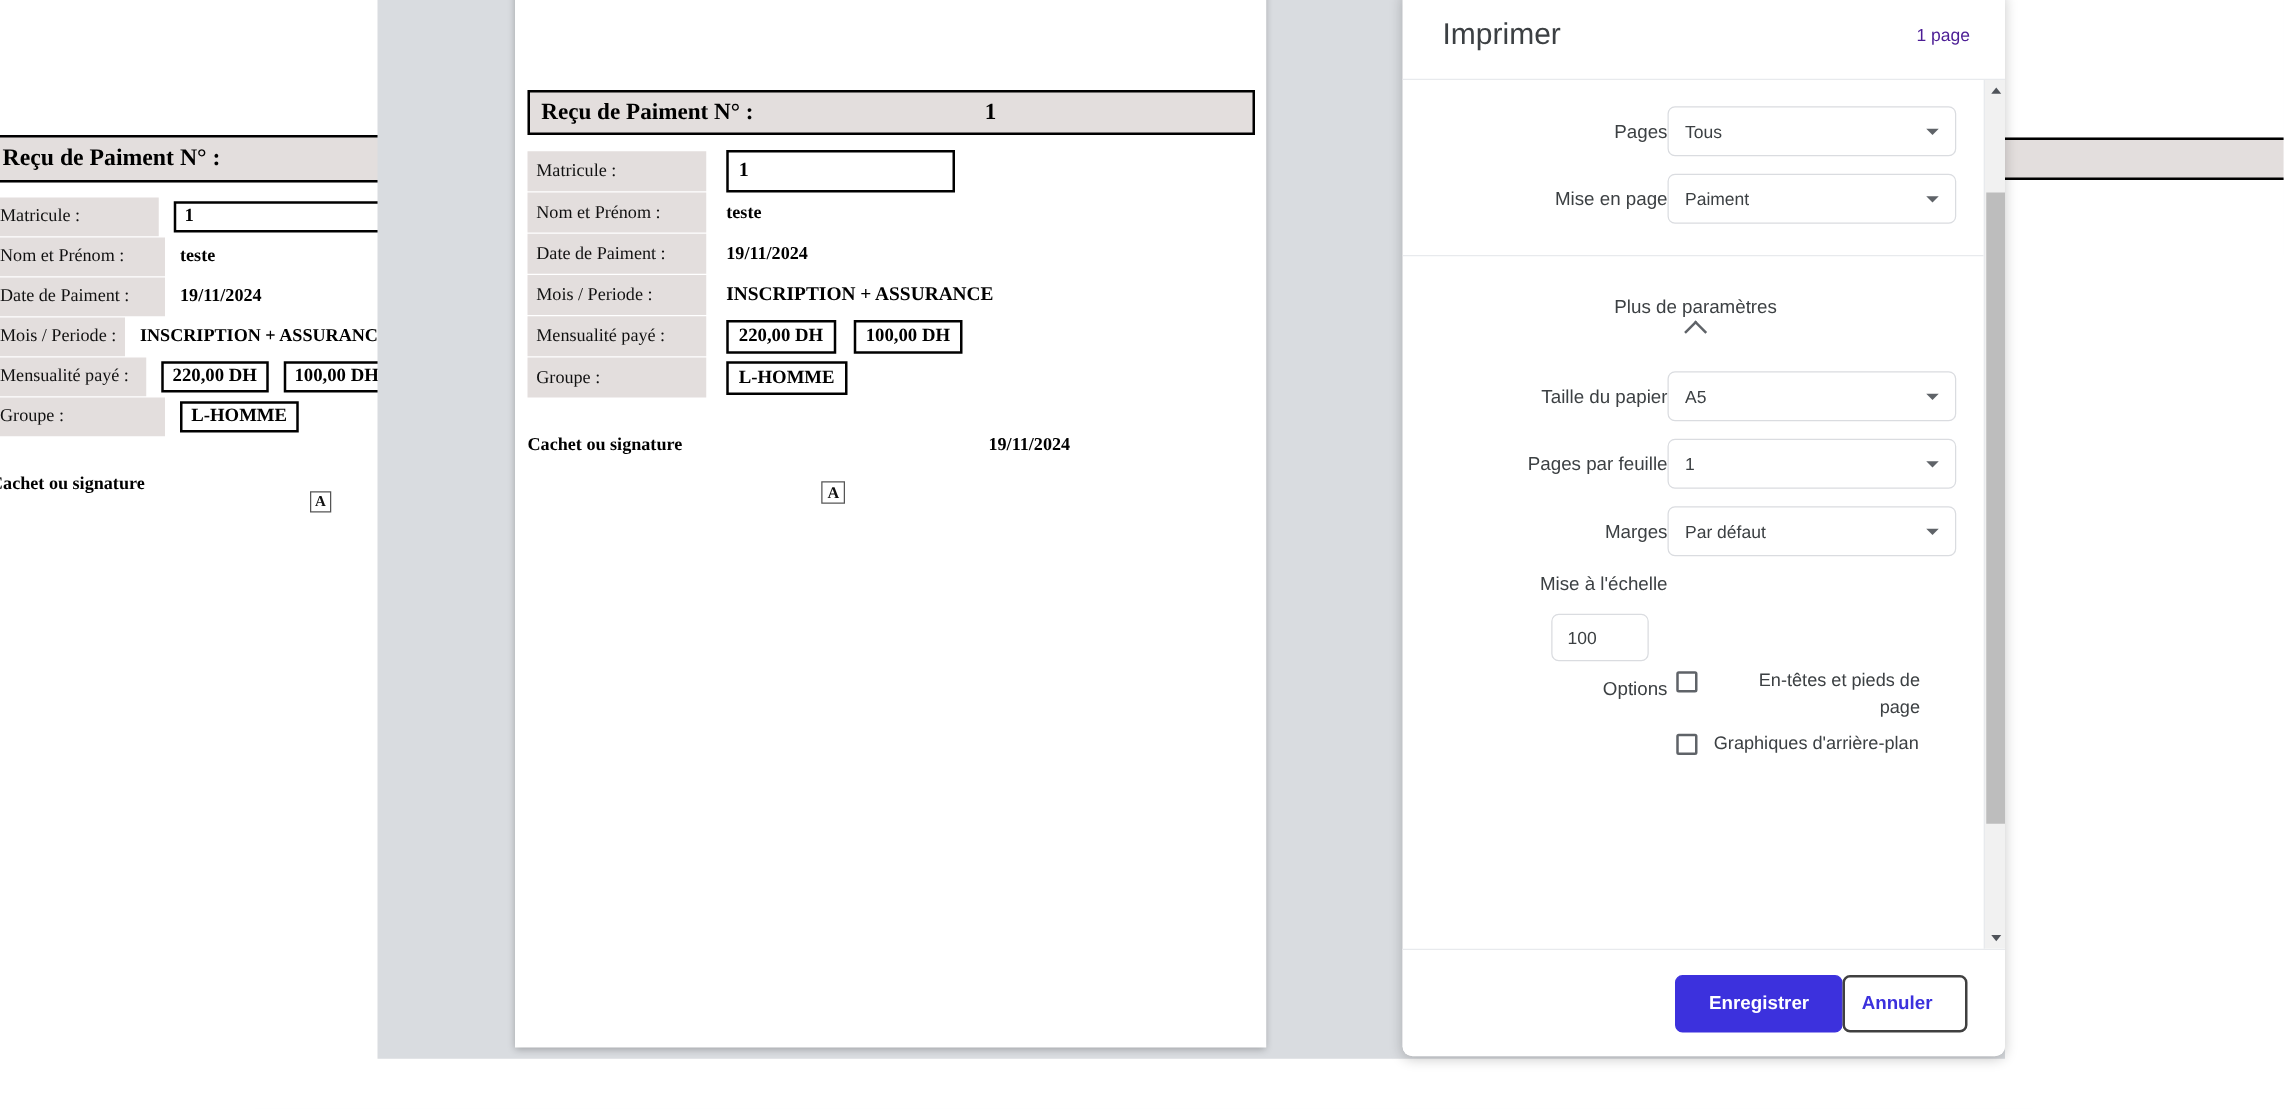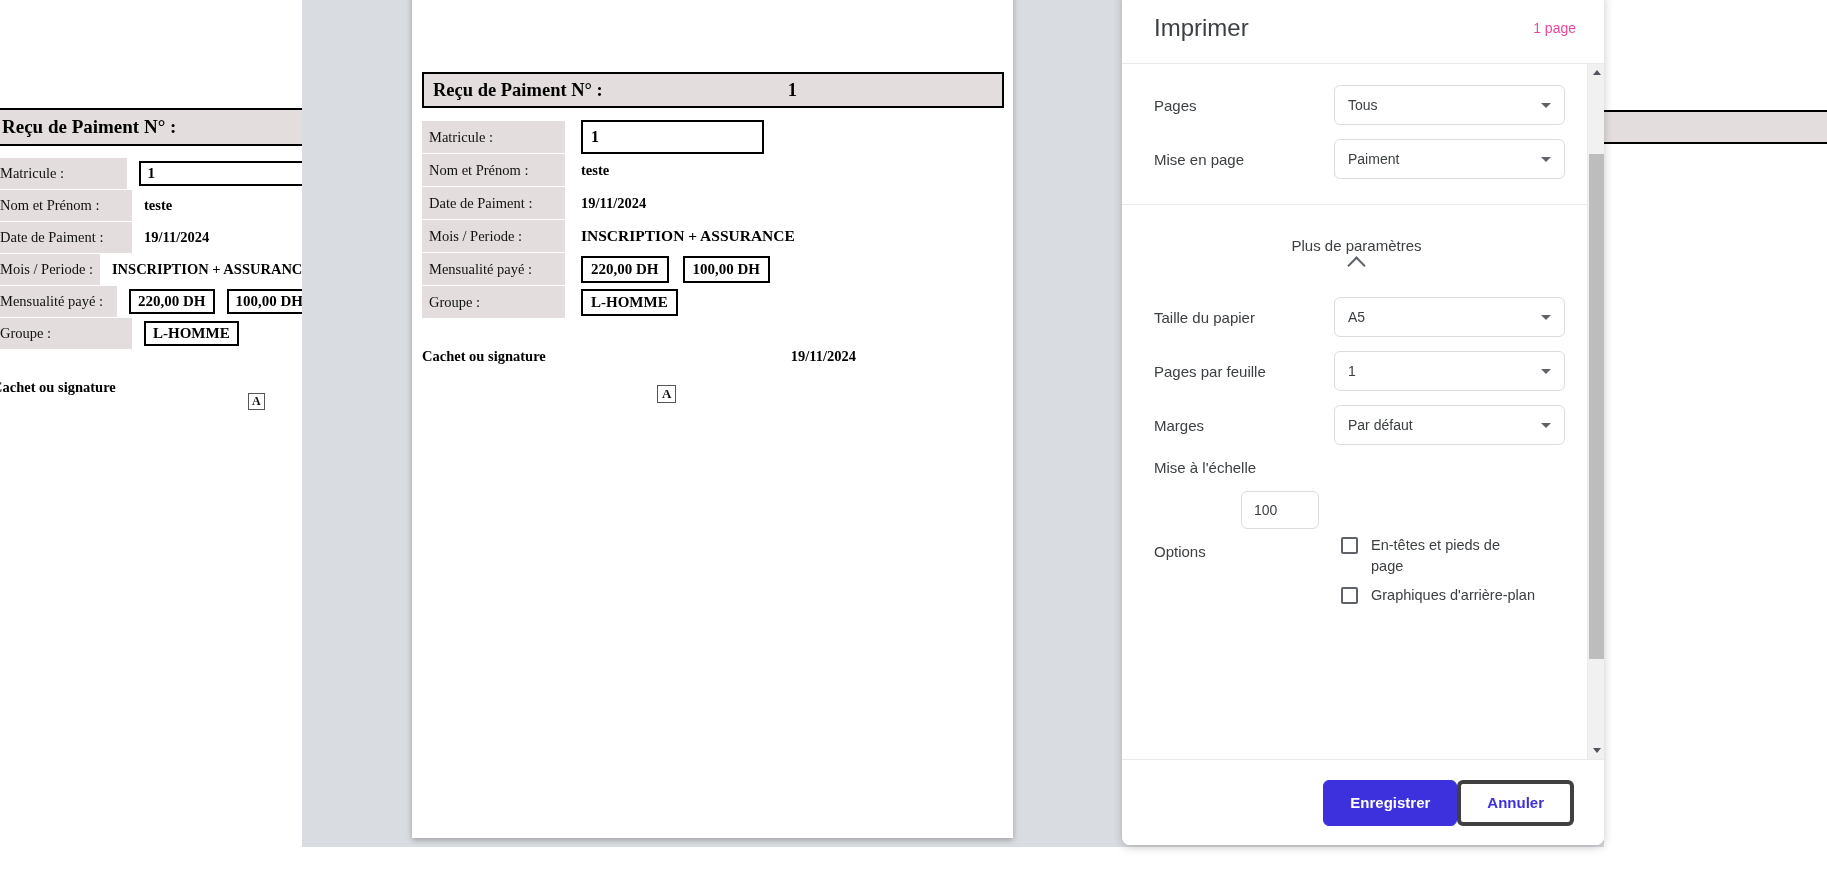--- a/index.html
+++ b/index.html
@@ -107,26 +107,26 @@
     box-shadow: 0 2px 10px rgba(0,0,0,.22);
     display: flex; flex-direction: column; overflow: hidden;
   }
   .dlg-header {
     height: 72px; flex: 0 0 72px;
     display: flex; align-items: center; justify-content: space-between;
     padding: 0 28px 0 32px;
     border-bottom: 1px solid #e8eaed;
   }
   .dlg-title { font-size: 24px; color: #3c4043; }
-  .dlg-count { font-size: 14px; color: #ec4899; }
+  .dlg-count { font-size: 14px; color: #4c1d95; }
 
   .dlg-body { flex: 1 1 auto; position: relative; overflow: hidden; }
   .dlg-scrollarea { position: absolute; inset: 0 17px 0 0; overflow: hidden; }
 
-  .sec { padding: 14px 0 18px 0; }
+  .sec { padding: 14px 0 18px 0; text-align: right; }
   .sec + .sec { border-top: 1px solid #e8eaed; }
 
   .row { display: flex; align-items: center; padding: 7px 22px 7px 32px; }
   .row-label { width: 180px; flex: 0 0 180px; font-size: 15px; color: #3c4043; }
   .ctl {
     flex: 1 1 auto; position: relative;
     height: 40px; border: 1px solid #dadce0; border-radius: 6px;
     display: flex; align-items: center; padding: 0 34px 0 13px;
     font-size: 14px; color: #3c4043; background: #fff;
   }
@@ -187,21 +187,21 @@
     display: flex; align-items: center; justify-content: flex-end;
     padding: 0 30px 0 0;
     border-top: 1px solid #e8eaed; background: #fff;
   }
   .btn {
     height: 46px; border-radius: 6px; padding: 0 26px;
     display: flex; align-items: center; justify-content: center;
     font-size: 15px; font-weight: bold; cursor: pointer; white-space: nowrap;
   }
   .btn-primary { background: #3c31dd; color: #fff; border: 1px solid #3c31dd; }
-  .btn-secondary { background: #fff; color: #3c31dd; border: 4px solid #404040; }
+  .btn-secondary { background: #fff; color: #3c31dd; border: 2px solid #404040; padding-left: 13px; }
 </style>
 </head>
 <body>
 
 <div id="root">
 
   <div class="bg-page">
 
     <div class="bg-receipt">
       <div class="bg-band">

